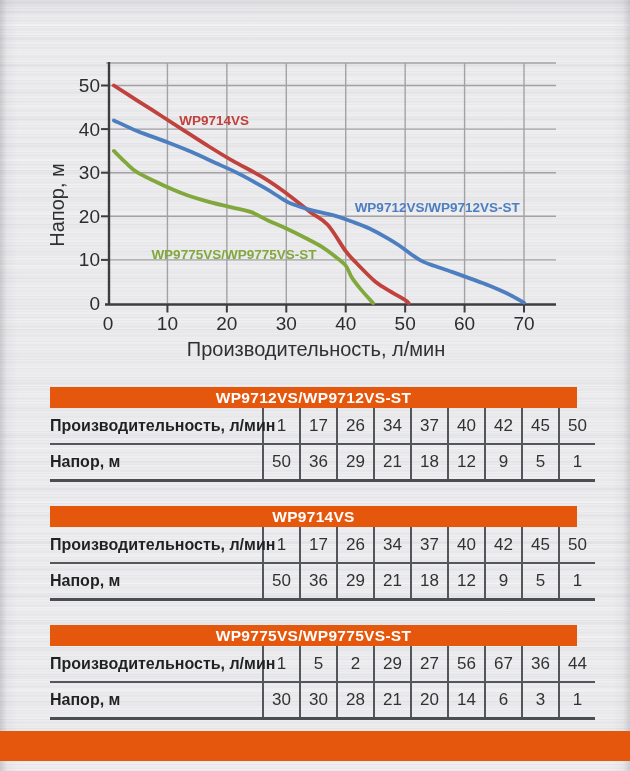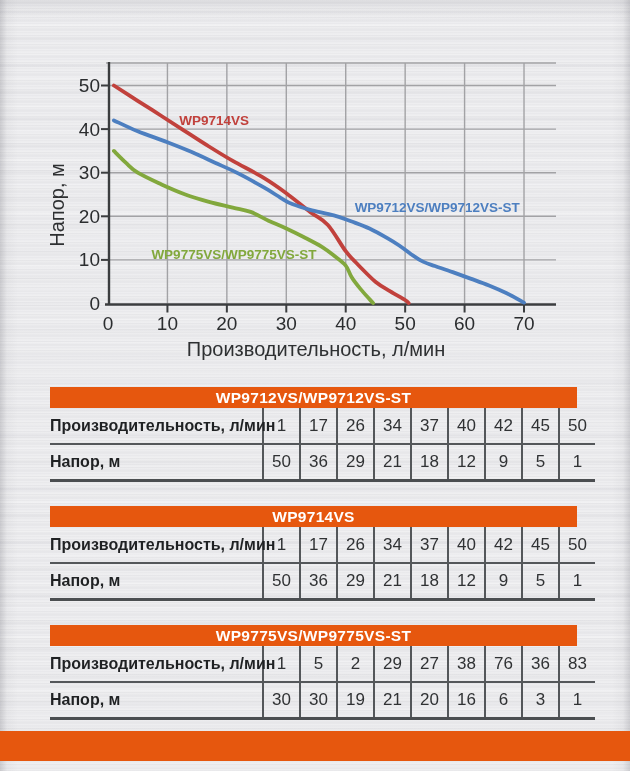--- a/index.html
+++ b/index.html
@@ -178,33 +178,33 @@
     <header class="spec-table-title" style="background: rgb(230, 87, 14);">WP9775VS/WP9775VS-ST</header>
     <table class="spec-grid">
       <tbody>
           <tr class="spec-row-1">
             <th class="row-label">Производительность, л/мин</th>
             <td class="num-cell">1</td>
             <td class="num-cell">5</td>
             <td class="num-cell">2</td>
             <td class="num-cell">29</td>
             <td class="num-cell">27</td>
-            <td class="num-cell">38</td>
-            <td class="num-cell">76</td>
+            <td class="num-cell">56</td>
+            <td class="num-cell">67</td>
             <td class="num-cell">36</td>
-            <td class="num-cell">83</td>
+            <td class="num-cell">44</td>
           </tr>
           <tr class="spec-row-2">
             <th class="row-label">Напор, м</th>
             <td class="num-cell">30</td>
             <td class="num-cell">30</td>
-            <td class="num-cell">19</td>
+            <td class="num-cell">28</td>
             <td class="num-cell">21</td>
             <td class="num-cell">20</td>
-            <td class="num-cell">16</td>
+            <td class="num-cell">14</td>
             <td class="num-cell">6</td>
             <td class="num-cell">3</td>
             <td class="num-cell">1</td>
           </tr>
         </tbody>
     </table>
   </section>
 </div>
 
 <div class="footer-bar" style="background: rgb(230, 87, 14);"></div>

